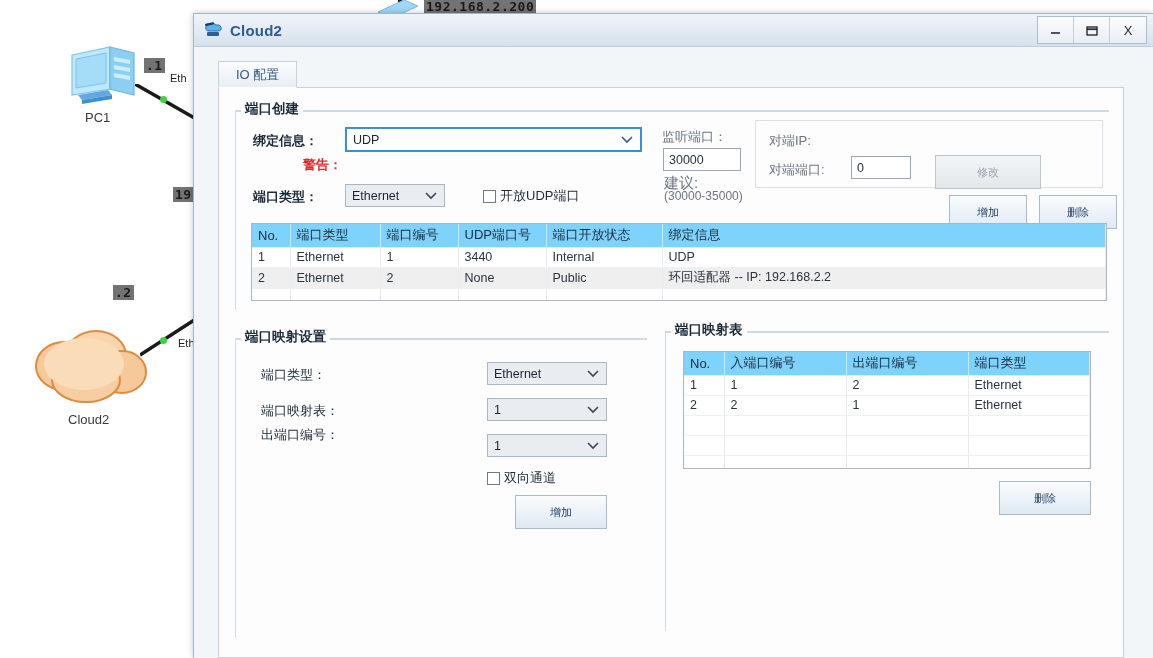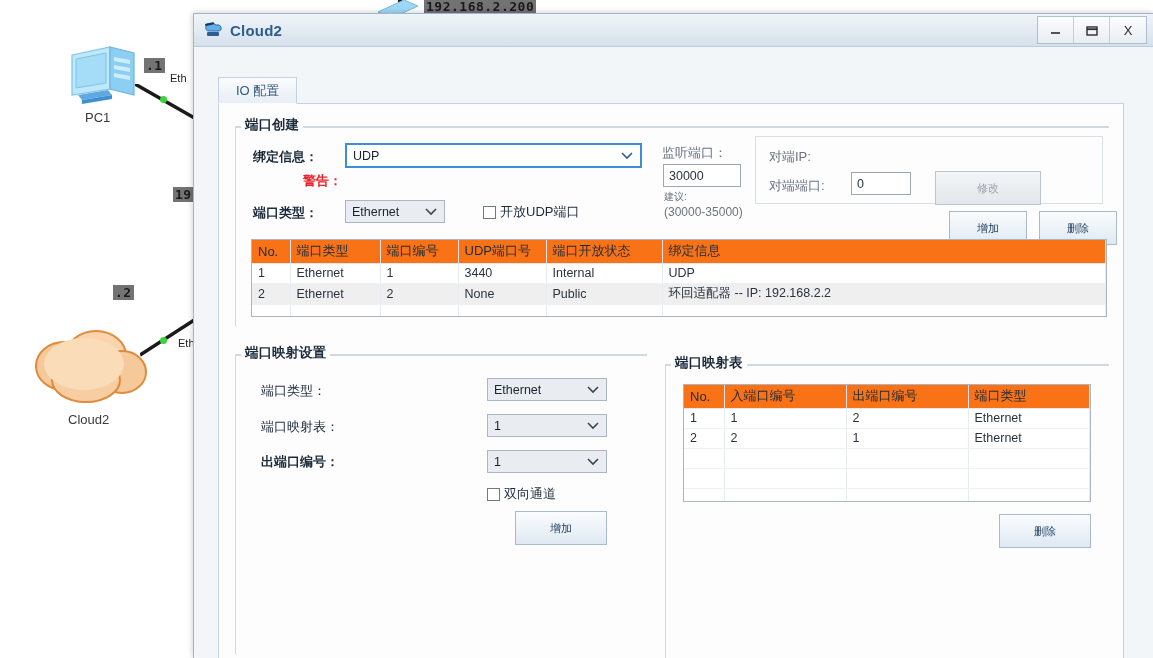--- a/index.html
+++ b/index.html
@@ -80,21 +80,21 @@
     width: 36px; height: 26px;
     display: flex; align-items: center; justify-content: center;
     border-right: 1px solid #c2cedb;
     font-size: 13px; color: #2b2b2b;
     background: linear-gradient(to bottom,#fbfcfd,#e9eef3);
   }
   .win-btn:last-child { border-right: none; }
 
   
   #tabstrip {
-    margin: 30px 0 0 24px;
+    margin: 14px 0 0 24px;
     height: 27px;
     display: flex;
     align-items: flex-end;
     border-bottom: 1px solid #c4d2e0;
     width: 906px;
   }
   .tab {
     height: 27px;
     padding: 0 17px;
     display: flex; align-items: center;
@@ -232,21 +232,21 @@
     table-layout: fixed;
   }
   table.grid th {
     text-align: left;
     font-weight: normal;
     color: #1c2b3a;
     font-size: 13px;
     padding: 2px 0 3px 6px;
     border-right: 1px solid #dde3e9;
     border-bottom: 1px solid #e3e8ed;
-    background: #f97316;
+    background: #7dd3fc;
     height: 21px;
   }
   table.grid td {
     color: #2a3440;
     padding: 1px 0 2px 6px;
     border-right: 1px solid #e8ecf0;
     border-bottom: 1px solid #eef1f4;
     height: 20px;
     overflow: hidden;
     white-space: nowrap;
@@ -369,21 +369,21 @@
 
       <div class="chk" style="left:248px; top:77px;">
         <span class="box"></span>
         <span>开放UDP端口</span>
       </div>
 
       <div class="lbl gray" style="left:427px; top:18px;">监听端口：</div>
       <div class="tbox" style="left:428px; top:38px; width:78px;">
         <span>30000</span>
       </div>
-      <div class="lbl gray" style="left:429px; top:64px; font-size:10px;">建议:</div>
+      <div class="lbl gray" style="left:429px; top:64px; font-size:15px;">建议:</div>
       <div class="lbl gray" style="left:429px; top:79px; font-size:12px;">(30000-35000)</div>
 
       <div style="position:absolute; left:520px; top:10px; width:348px; height:68px; border:1px solid #d8dfe6; background:#fdfdfe;"></div>
       <div class="lbl gray" style="left:534px; top:22px;">对端IP:</div>
       <div class="lbl gray" style="left:534px; top:51px;">对端端口:</div>
       <div class="tbox" style="left:616px; top:46px; width:60px;">
         <span>0</span>
       </div>
       <div class="btn disabled" style="left:700px; top:45px; width:106px;">修改</div>
 
@@ -457,39 +457,39 @@
       <div class="lbl" style="left:26px; top:64px;">端口映射表：</div>
       <div class="combo gray-bg" style="left:252px; top:60px; width:120px;">
         <span>1</span>
         <span class="chev">
           <svg width="12" height="8">
               <polyline points="1,1 6,6 11,1" fill="none" stroke="#3b4754" stroke-width="1.6"></polyline>
             </svg>
         </span>
       </div>
 
-      <div class="lbl" style="left:26px; top:99px;font-weight:bold;">出端口编号：</div>
+      <div class="lbl" style="left:26px; top:88px;">出端口编号：</div>
       <div class="combo gray-bg" style="left:252px; top:96px; width:120px;">
         <span>1</span>
         <span class="chev">
           <svg width="12" height="8">
               <polyline points="1,1 6,6 11,1" fill="none" stroke="#3b4754" stroke-width="1.6"></polyline>
             </svg>
         </span>
       </div>
 
       <div class="chk" style="left:252px; top:131px;">
         <span class="box"></span>
         <span>双向通道</span>
       </div>
 
       <div class="btn" style="left:280px; top:157px; width:92px;">增加</div>
     </div>
 
-    <div class="group" style="left:446px; top:260px; width:444px; height:300px;padding-left:44px;">
+    <div class="group" style="left:446px; top:243px; width:444px; height:300px;padding-left:44px;">
       <div class="group-frame"></div>
       <div class="group-title">端口映射表</div>
 
       <div class="tbl-wrap" style="left:18px; top:20px; width:408px; height:118px;">
         <table class="grid">
           <colgroup>
             <col style="width:40px">
               <col style="width:122px">
             <col style="width:122px">
               <col style="width:auto">

